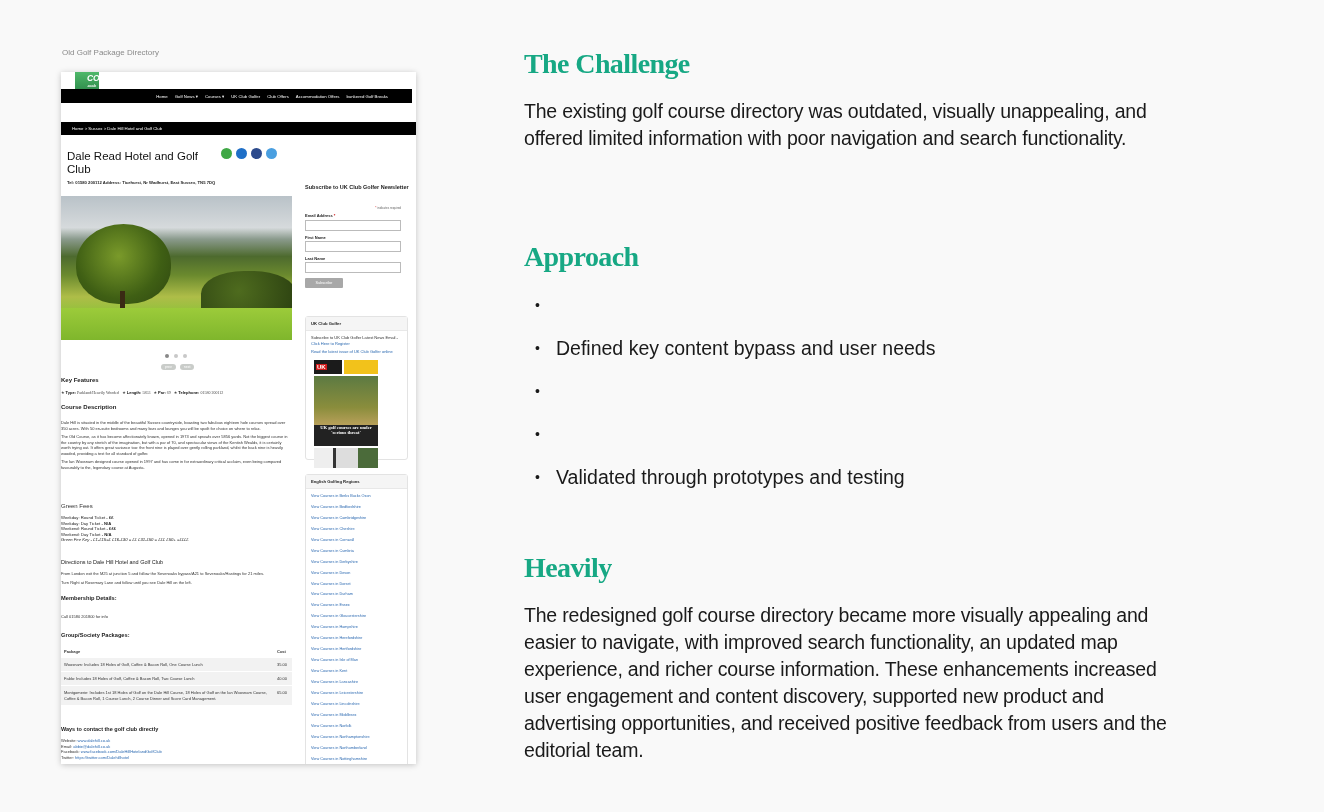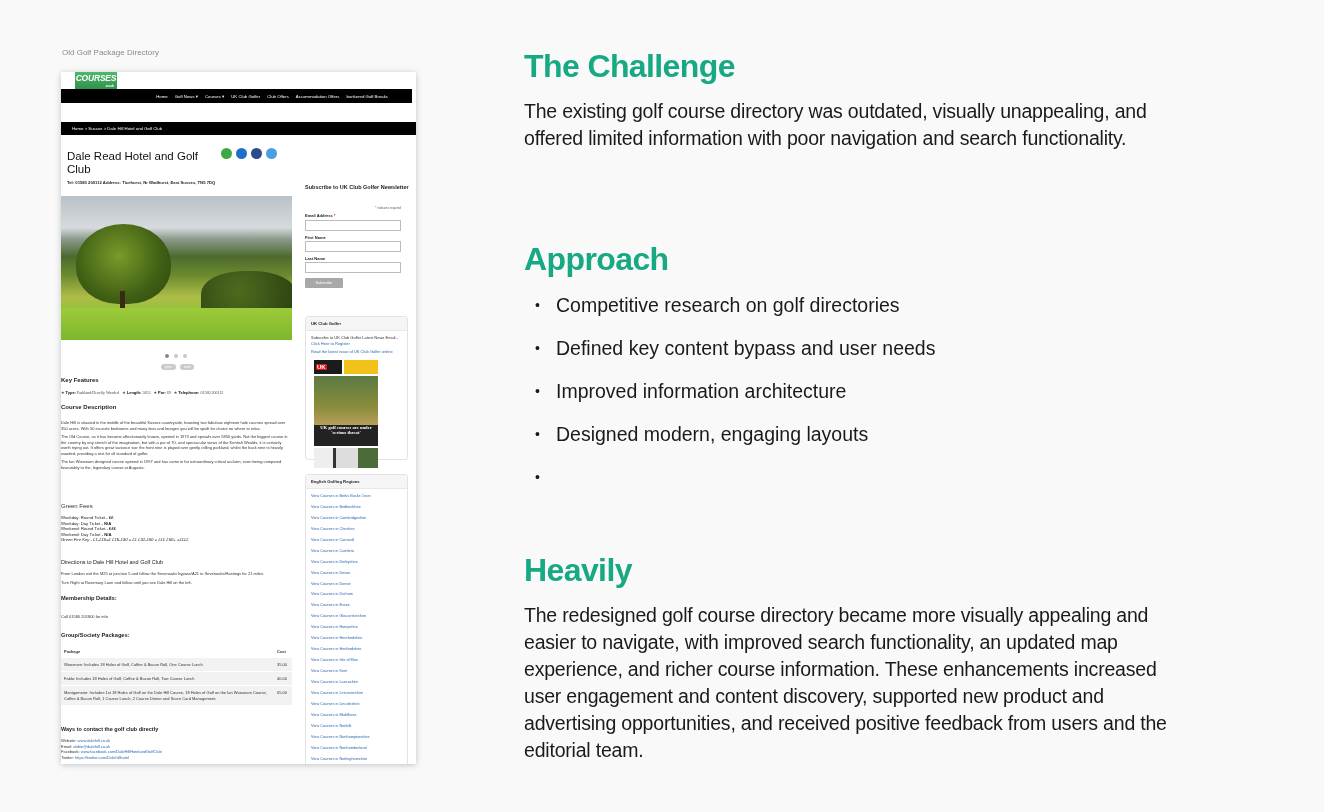--- a/index.html
+++ b/index.html
@@ -3,21 +3,21 @@
 <meta charset="utf-8">
 <style>
   * { box-sizing: border-box; margin: 0; padding: 0; }
   html, body { width: 1324px; height: 812px; background: #f9f9f9; overflow: hidden; font-family: "Liberation Sans", sans-serif; color: #1a1a1a; }
   .page { position: relative; width: 1324px; height: 812px; }
 
   .caption { position: absolute; left: 62px; top: 48px; font-size: 8px; color: #8a8a8a; font-family: "Liberation Sans", sans-serif; }
 
   
   .old-site { position: absolute; left: 61px; top: 72px; width: 355px; height: 692px; background: #fff; box-shadow: 0 1px 6px rgba(0,0,0,0.22); overflow: hidden; font-family: "Liberation Sans", sans-serif; color: #222; }
-  .logo { position: absolute; left: 14px; top: 0; width: 42px; height: 19px; background: linear-gradient(#4fb86a, #2e8c4b); border-radius: 0 0 2px 2px; color: #fff; font-style: italic; font-weight: bold; font-size: 8.5px; text-align: center; line-height: 12px; letter-spacing: -0.2px; }
+  .logo { position: absolute; left: 14px; top: 0; width: 24px; height: 19px; background: linear-gradient(#4fb86a, #2e8c4b); border-radius: 0 0 2px 2px; color: #fff; font-style: italic; font-weight: bold; font-size: 8.5px; text-align: center; line-height: 12px; letter-spacing: -0.2px; padding-left: 12px; }
   .logo small { display: block; font-size: 3.5px; line-height: 4px; text-align: right; padding-right: 3px; font-style: normal; }
   .topnav { position: absolute; left: 0; top: 17px; width: 351px; height: 14px; background: #000; display: flex; justify-content: flex-end; align-items: center; gap: 7px; padding-right: 24px; }
   .topnav span { color: #fff; font-size: 4.3px; white-space: nowrap; }
   .crumbs { position: absolute; left: 0; top: 50px; width: 355px; height: 13px; background: #000; color: #fff; font-size: 4.3px; line-height: 13px; padding-left: 11px; }
 
   .course-title { position: absolute; left: 6px; top: 78px; width: 150px; font-size: 11.5px; line-height: 12.5px; color: #111; }
   .share { position: absolute; left: 160px; top: 76px; display: flex; gap: 4px; }
   .share i { width: 11px; height: 11px; border-radius: 50%; display: inline-block; }
   .contact-line { position: absolute; left: 6px; top: 108px; width: 150px; font-size: 4.2px; line-height: 6px; font-weight: bold; color: #222; }
 
@@ -81,21 +81,21 @@
   .mag .ad { flex: 1; background: #f2c21b; }
   .mag .cover { margin-top: 2px; height: 70px; background: linear-gradient(#5c7a42, #8a8d3c 45%, #b8a05a 70%, #222 70%); position: relative; }
   .mag .cover .head { position: absolute; left: 2px; right: 2px; top: 49px; color: #fff; font-family: "Liberation Serif", serif; font-weight: bold; font-size: 4.6px; line-height: 5px; text-align: center; }
   .mag .strip { margin-top: 2px; height: 20px; background: linear-gradient(90deg, #eee 0 30%, #333 30% 35%, #ddd 35% 68%, #4b6b3a 68% 100%); }
 
   .regions { list-style: none; }
   .regions li { font-size: 3.8px; color: #2a68b0; height: 10.95px; line-height: 10.95px; padding-left: 5px; white-space: nowrap; }
 
   
   .right { position: absolute; left: 524px; top: 0; width: 680px; font-family: "Liberation Sans", sans-serif; }
-  .sec-h { position: absolute; left: 0; font-size: 32px; font-weight: bold; color: #17a884; letter-spacing: -0.6px; white-space: nowrap; }
+  .sec-h { position: absolute; left: 0; font-size: 28px; font-weight: bold; color: #17a884; letter-spacing: -0.6px; white-space: nowrap; font-family: Liberation Serif, serif; }
   .sec-p { position: absolute; left: 0; width: 660px; font-size: 19.5px; line-height: 27px; color: #1a1a1a; letter-spacing: -0.2px; }
   .bullets { position: absolute; left: 0; top: 290px; list-style: none; }
   .bullets li { font-size: 19.5px; height: 43px; line-height: 30px; color: #1a1a1a; display: flex; }
   .bullets li .dot { width: 32px; text-align: left; padding-left: 11px; font-size: 14px; }
 </style>
 </head>
 <body>
 
 <div class="page">
 
@@ -266,35 +266,33 @@
   </div>
 
   <div class="right">
     <h2 class="sec-h" style="top:48px">The Challenge</h2>
     <p class="sec-p" style="top:98px">The existing golf course directory was outdated, visually unappealing, and offered limited information with poor navigation and search functionality.</p>
 
     <h2 class="sec-h" style="top:241px">Approach</h2>
     <ul class="bullets">
       <li>
           <span class="dot">•</span>
-          <span>Competitive research on golf directories</span>
         </li>
       <li>
           <span class="dot">•</span>
           <span>Defined key content bypass and user needs</span>
         </li>
       <li>
           <span class="dot">•</span>
-          <span>Improved information architecture</span>
-        </li>
-      <li>
-          <span class="dot">•</span>
-          <span>Designed modern, engaging layouts</span>
-        </li>
-      <li>
-          <span class="dot">•</span>
+        </li>
+      <li>
+          <span class="dot">•</span>
+        </li>
+      <li>
+          <span class="dot">•</span>
+          <span>Validated through prototypes and testing</span>
         </li>
     </ul>
 
     <h2 class="sec-h" style="top:552px">Heavily</h2>
     <p class="sec-p" style="top:602px">The redesigned golf course directory became more visually appealing and easier to navigate, with improved search functionality, an updated map experience, and richer course information. These enhancements increased user engagement and content discovery, supported new product and advertising opportunities, and received positive feedback from users and the editorial team.</p>
   </div>
 </div>
 
 </body></html>

